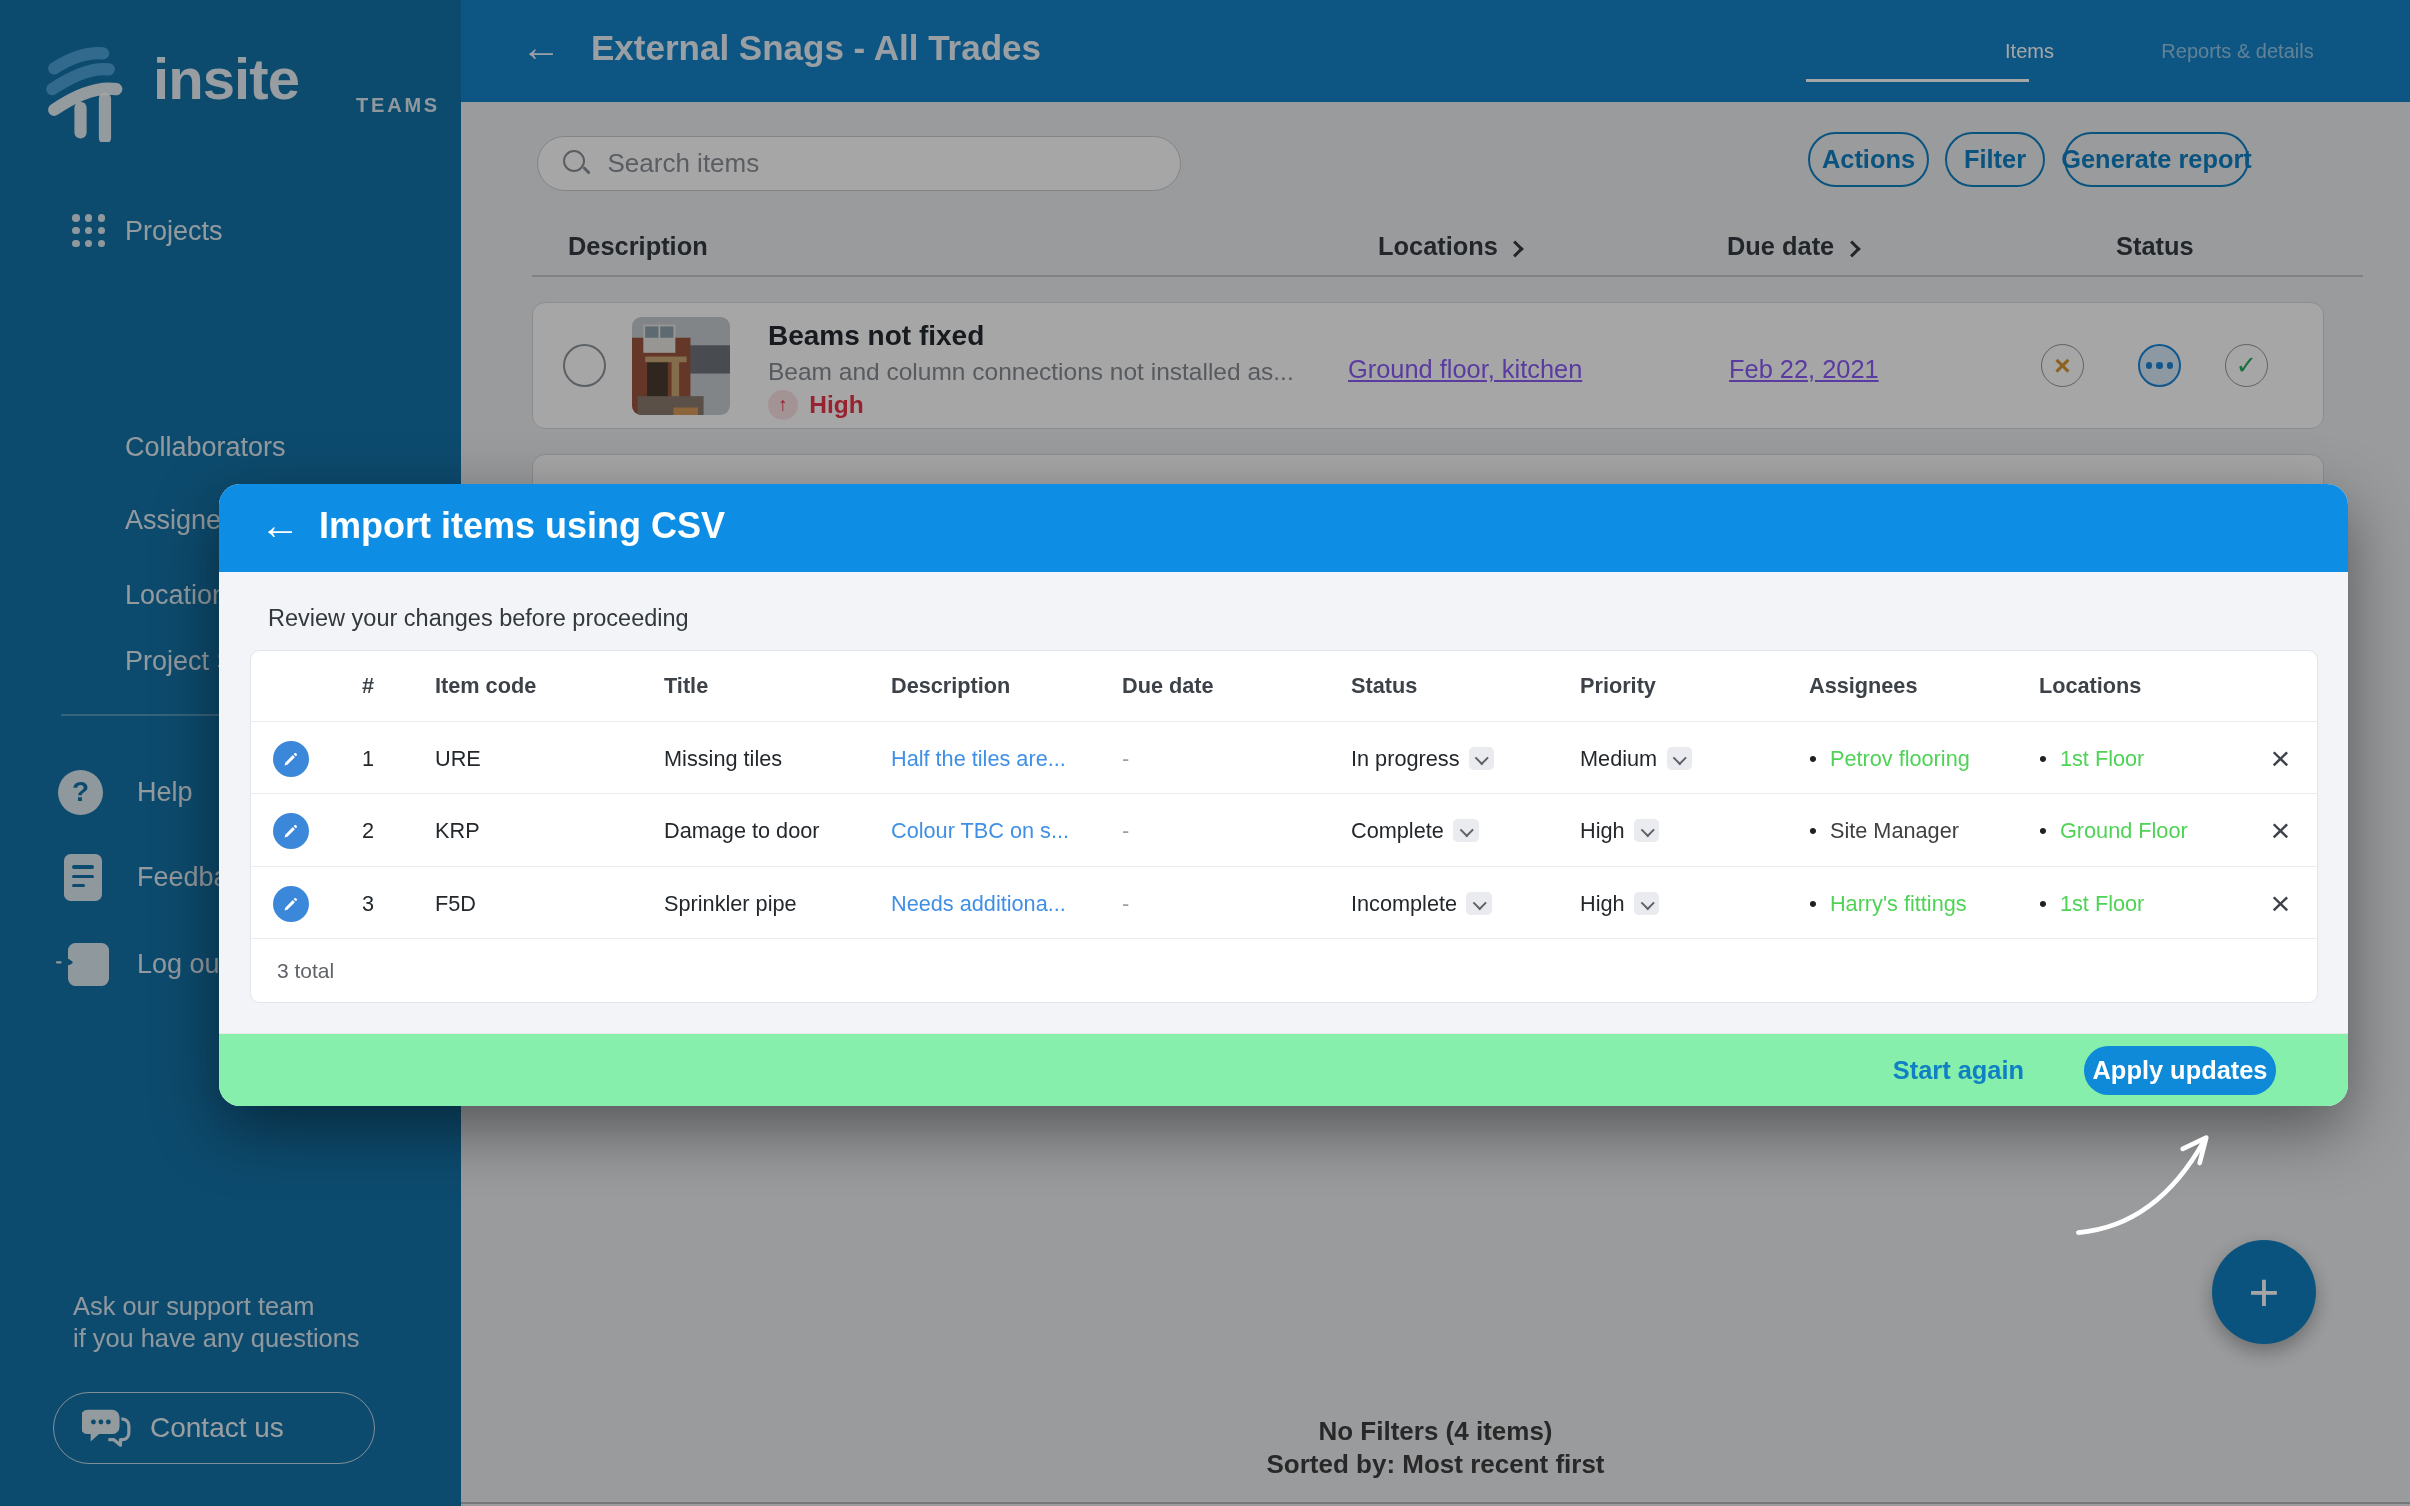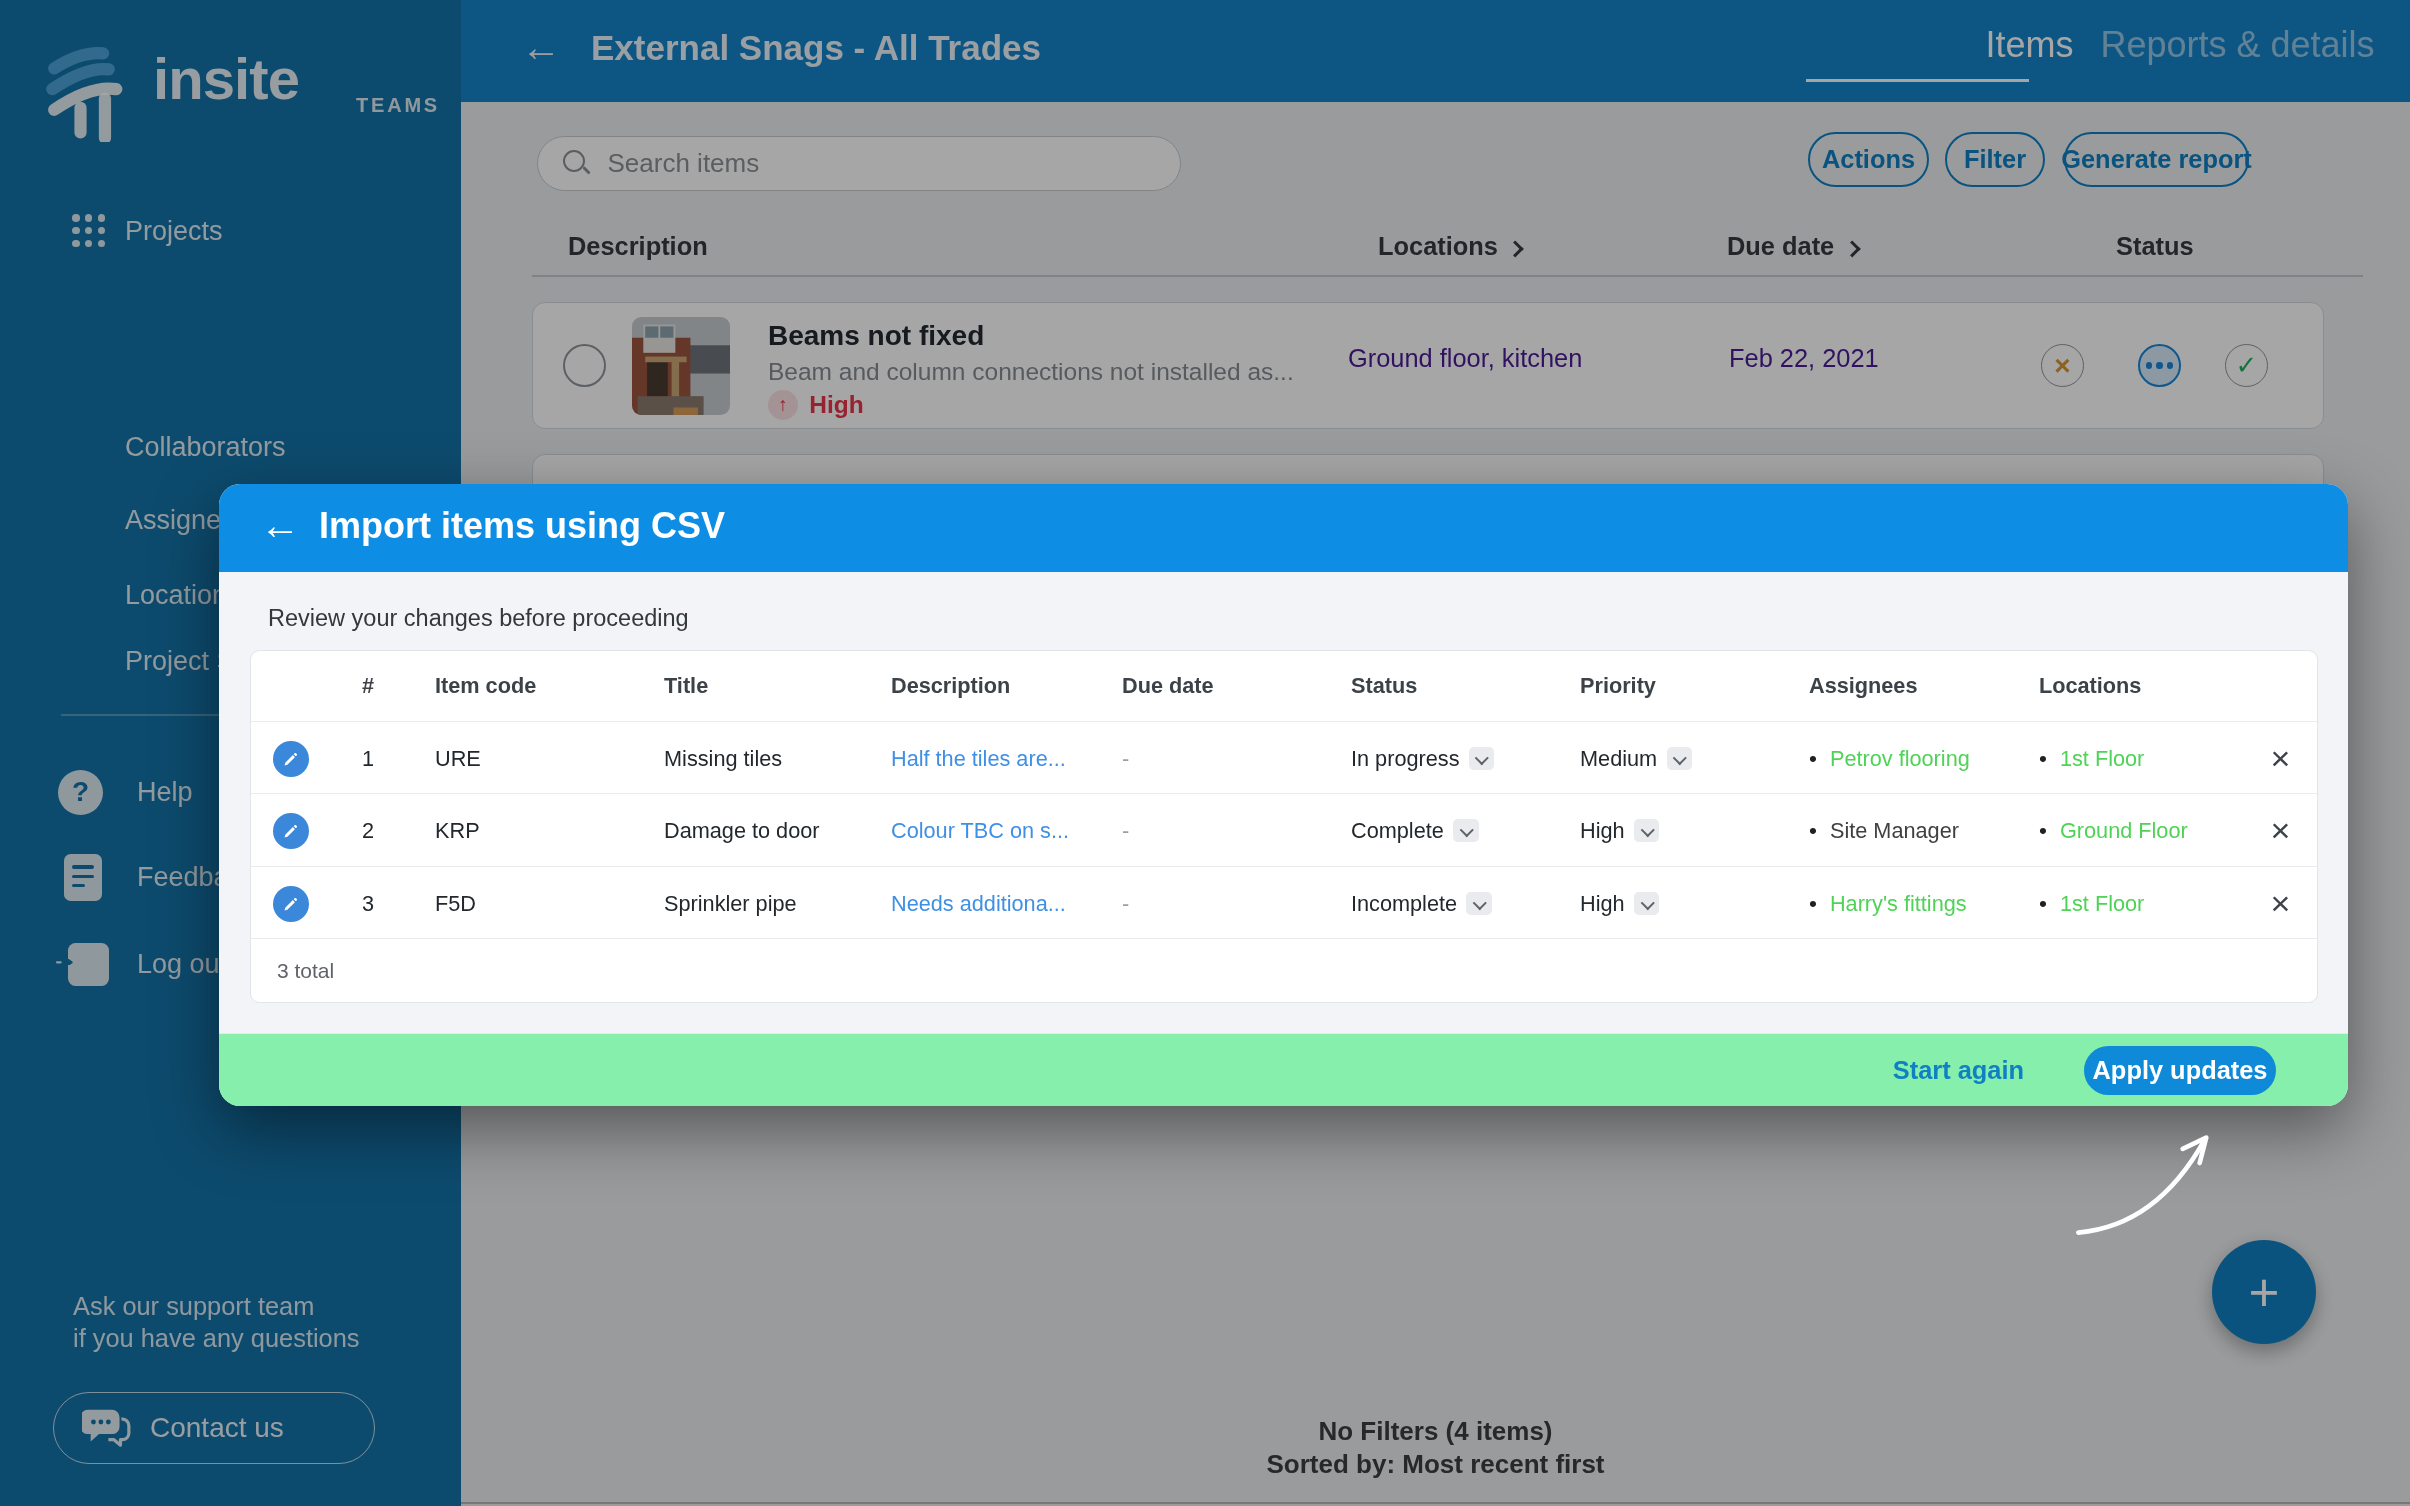--- a/index.html
+++ b/index.html
@@ -24,21 +24,21 @@
   .doc-icon i{position:absolute;left:7.5px;height:3.8px;border-radius:1.9px;background:#1473aa;}
   .logout-box{position:absolute;left:68px;width:41px;height:43px;border-radius:7.5px;background:rgba(255,255,255,.85);}
   .logout-arrow{position:absolute;left:49px;top:19px;width:43px;height:6.6px;}
   .support-text{position:absolute;left:73px;font-size:25.4px;color:rgba(255,255,255,.85);white-space:nowrap;}
   .contact-btn{position:absolute;left:53px;top:1392px;width:322px;height:72px;border:1.9px solid rgba(255,255,255,.75);border-radius:38px;display:flex;align-items:center;gap:19px;padding-left:28px;box-sizing:border-box;color:rgba(255,255,255,.92);font-size:28px;cursor:pointer;}
 
   
   .topbar{position:absolute;left:461px;top:0;width:1949px;height:102px;background:#1484cb;z-index:1;}
   .back-arrow{position:absolute;left:60px;top:24.5px;font-size:40px;color:rgba(255,255,255,.92);font-weight:700;}
   .page-title{position:absolute;left:130px;top:28px;font-size:35px;font-weight:700;color:rgba(255,255,255,.92);white-space:nowrap;}
-  .tab{position:absolute;top:24px;font-size:36px;color:rgba(255,255,255,.55);white-space:nowrap;cursor:pointer;}
+  .tab{position:absolute;top:40px;font-size:20px;color:rgba(255,255,255,.55);white-space:nowrap;cursor:pointer;}
   .tab.active{color:#fff;}
   .tab-underline{position:absolute;left:1345px;top:79px;width:223px;height:2.8px;background:#fff;}
 
   
   .content{position:absolute;left:461px;top:102px;width:1949px;height:1405px;background:#edeff1;z-index:1;}
   .search-pill{position:absolute;left:76px;top:34px;width:644px;height:55px;border:1.9px solid #c7ccd1;border-radius:28px;background:#fff;display:flex;align-items:center;padding-left:24.5px;box-sizing:border-box;gap:15px;}
   .search-pill input{border:none;outline:none;font-size:26px;color:#5f6568;width:527px;background:transparent;font-family:inherit;}
   .search-pill input::placeholder{color:#8b9197;}
   .mag{position:relative;width:28px;height:28px;}
   .mag .lens{position:absolute;left:0;top:0;width:18px;height:18px;border:2.8px solid #8b9197;border-radius:50%;}
@@ -50,21 +50,21 @@
 
   .item-card{position:absolute;left:71px;top:200px;width:1792px;height:127px;background:#fff;border:0.9px solid #d5d9dd;border-radius:13px;box-sizing:border-box;}
   .item-card2{position:absolute;left:71px;top:352px;width:1792px;height:85px;background:#fff;border:0.9px solid #d5d9dd;border-radius:13px;box-sizing:border-box;}
   .sel-circle{position:absolute;left:30px;top:41px;width:43px;height:43px;border:2.4px solid #8f959b;border-radius:50%;box-sizing:border-box;cursor:pointer;}
   .thumb{position:absolute;left:99px;top:14px;width:98px;height:98px;border-radius:9.4px;overflow:hidden;}
   .row-title{position:absolute;left:235px;top:17px;font-size:28px;font-weight:700;color:#24292e;}
   .row-desc{position:absolute;left:235px;top:55px;font-size:24.5px;color:#868c92;}
   .prio{position:absolute;left:235px;top:87px;display:flex;align-items:center;gap:11.3px;}
   .prio .pc{width:30px;height:30px;border-radius:50%;background:rgba(232,53,74,.14);color:#e8354a;font-size:19px;font-weight:700;display:flex;align-items:center;justify-content:center;}
   .prio .pt{font-size:24.5px;font-weight:700;color:#e8354a;}
-  .cell-text{position:absolute;top:41px;font-size:25.4px;color:#4c1d95;white-space:nowrap;}
+  .cell-text{position:absolute;top:52px;font-size:25.4px;color:#8b5cf6;white-space:nowrap;text-decoration:underline;}
   .status-circ{position:absolute;top:41px;width:43px;height:43px;border-radius:50%;display:flex;align-items:center;justify-content:center;box-sizing:border-box;cursor:pointer;}
   .dots3{display:flex;gap:3.8px;}
   .dots3 i{width:6.6px;height:6.6px;border-radius:50%;background:#1b85d8;}
 
   .fab{position:absolute;left:1751px;top:1138px;width:104px;height:104px;border-radius:50%;background:#1080c4;display:flex;align-items:center;justify-content:center;color:#fff;font-size:53px;font-weight:400;box-shadow:0 7.5px 19px rgba(0,0,0,.3);cursor:pointer;}
   .foot-line{position:absolute;left:0;width:1949px;text-align:center;font-size:26px;font-weight:600;color:#3e3e3e;}
   .bottom-divider{position:absolute;left:0;top:1400px;width:1949px;height:1.9px;background:#b4b8bb;}
 
   
   .overlay{position:absolute;inset:0;background:rgba(0,0,0,.35);z-index:50;}

